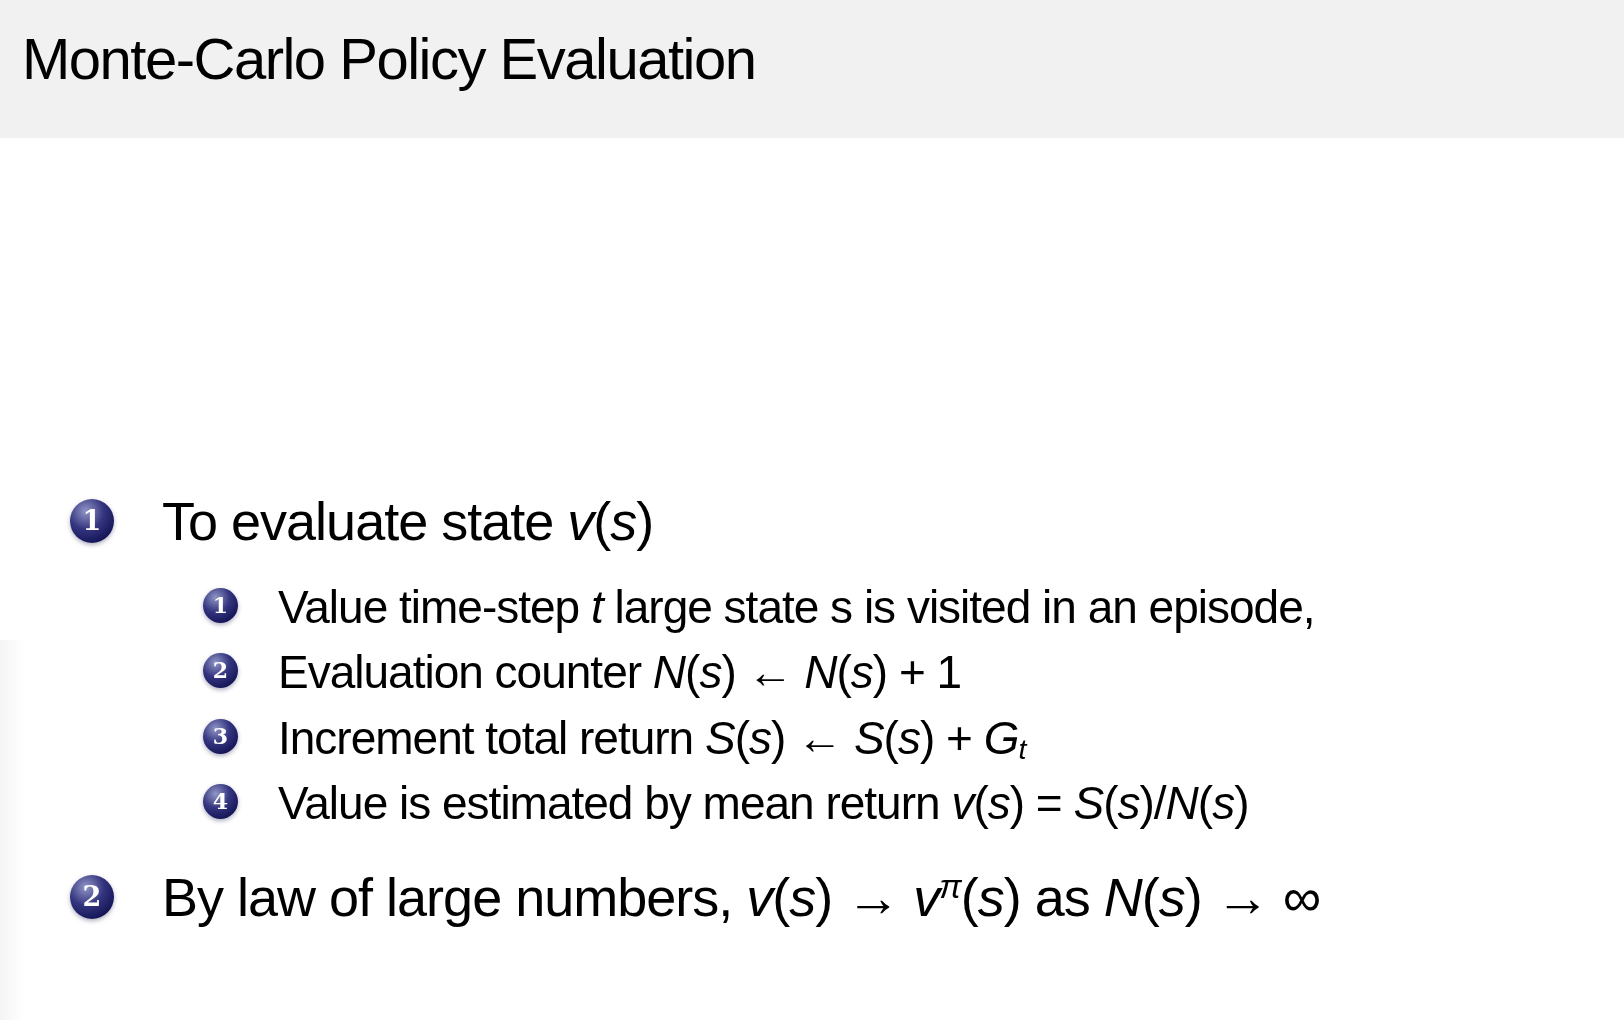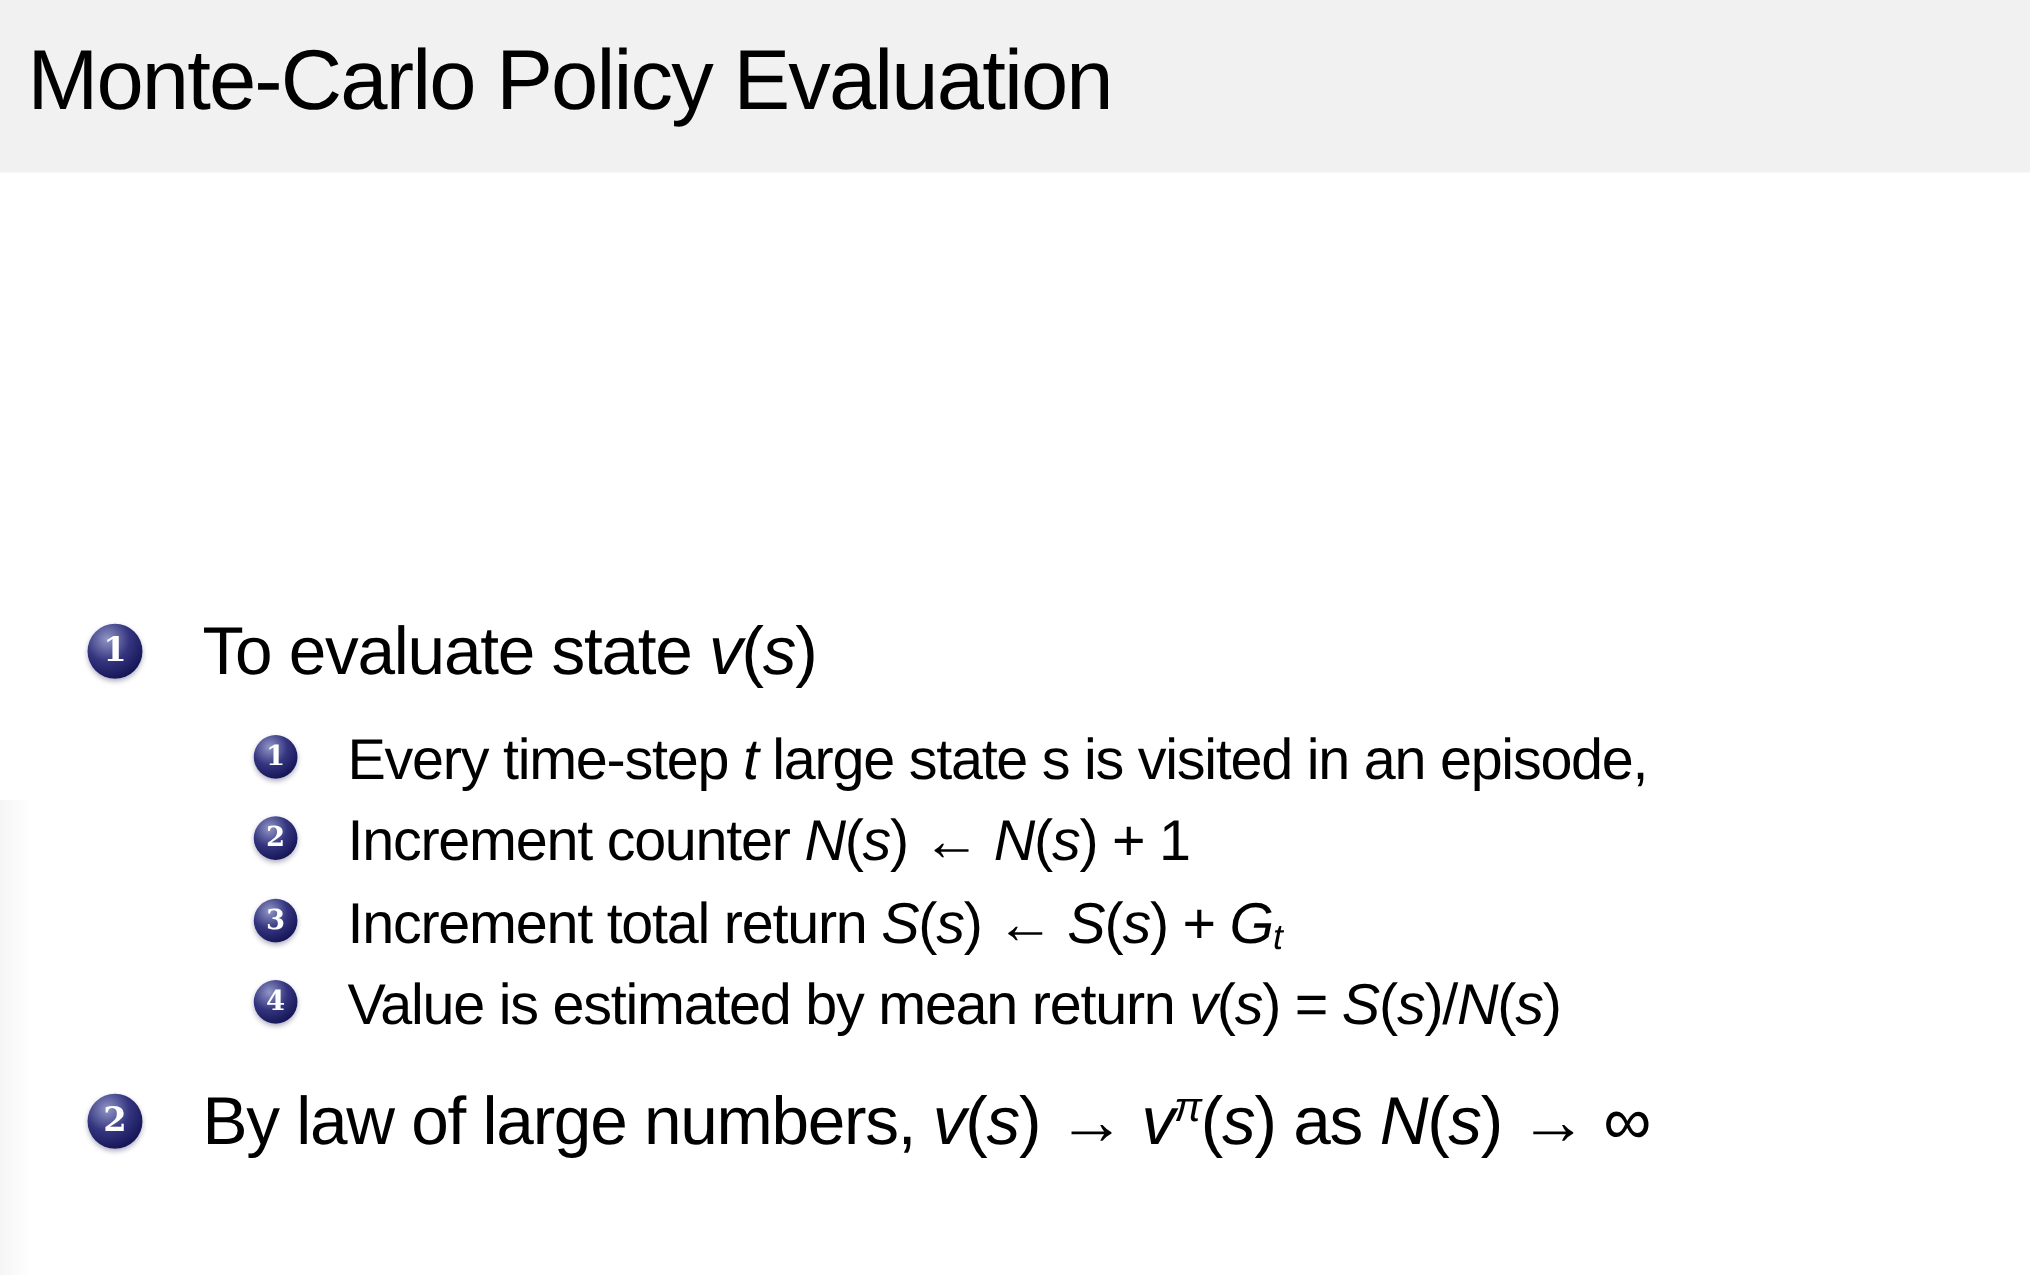--- a/index.html
+++ b/index.html
@@ -21,21 +21,21 @@
     position: absolute;
     top: 0; left: 0;
     width: 100%;
     height: 138px;
     background: var(--header-bg, #f1f1f1);
   }
   #title {
     position: absolute;
     top: 30px;
     left: 22px;
-    font-size: 68px;
+    font-size: 58px;
     line-height: 1;
     letter-spacing: -1.5px;
     white-space: nowrap;
     font-weight: 400;
   }
   
   #edge-shadow {
     position: absolute;
     left: 0;
     top: 640px;
@@ -118,25 +118,25 @@
 
   <div id="edge-shadow"></div>
 
   <div id="list">
       <div class="item level1">
         <span class="ball">1</span>
         <span class="txt"><span class="seg-p">To evaluate state </span><span class="seg-i">v</span><span class="seg-p">(</span><span class="seg-i">s</span><span class="seg-p">)</span></span>
       </div>
       <div class="item level2">
         <span class="ball">1</span>
-        <span class="txt"><span class="seg-p">Every time-step </span><span class="seg-i">t</span><span class="seg-p"> large state s is visited in an episode,</span></span>
+        <span class="txt"><span class="seg-p">Value time-step </span><span class="seg-i">t</span><span class="seg-p"> large state s is visited in an episode,</span></span>
       </div>
       <div class="item level2">
         <span class="ball">2</span>
-        <span class="txt"><span class="seg-p">Increment counter </span><span class="seg-i">N</span><span class="seg-p">(</span><span class="seg-i">s</span><span class="seg-p">) </span><span class="seg-p">← </span><span class="seg-i">N</span><span class="seg-p">(</span><span class="seg-i">s</span><span class="seg-p">) </span><span class="seg-p">+ 1</span></span>
+        <span class="txt"><span class="seg-p">Evaluation counter </span><span class="seg-i">N</span><span class="seg-p">(</span><span class="seg-i">s</span><span class="seg-p">) </span><span class="seg-p">← </span><span class="seg-i">N</span><span class="seg-p">(</span><span class="seg-i">s</span><span class="seg-p">) </span><span class="seg-p">+ 1</span></span>
       </div>
       <div class="item level2">
         <span class="ball">3</span>
         <span class="txt"><span class="seg-p">Increment total return </span><span class="seg-i">S</span><span class="seg-p">(</span><span class="seg-i">s</span><span class="seg-p">) </span><span class="seg-p">← </span><span class="seg-i">S</span><span class="seg-p">(</span><span class="seg-i">s</span><span class="seg-p">) </span><span class="seg-p">+ </span><span class="seg-i">G</span><span class="seg-sub">t</span></span>
       </div>
       <div class="item level2">
         <span class="ball">4</span>
         <span class="txt"><span class="seg-p">Value is estimated by mean return </span><span class="seg-i">v</span><span class="seg-p">(</span><span class="seg-i">s</span><span class="seg-p">)</span><span class="seg-p"> = </span><span class="seg-i">S</span><span class="seg-p">(</span><span class="seg-i">s</span><span class="seg-p">)</span><span class="seg-p">/</span><span class="seg-i">N</span><span class="seg-p">(</span><span class="seg-i">s</span><span class="seg-p">)</span></span>
       </div>
       <div class="item level1">

